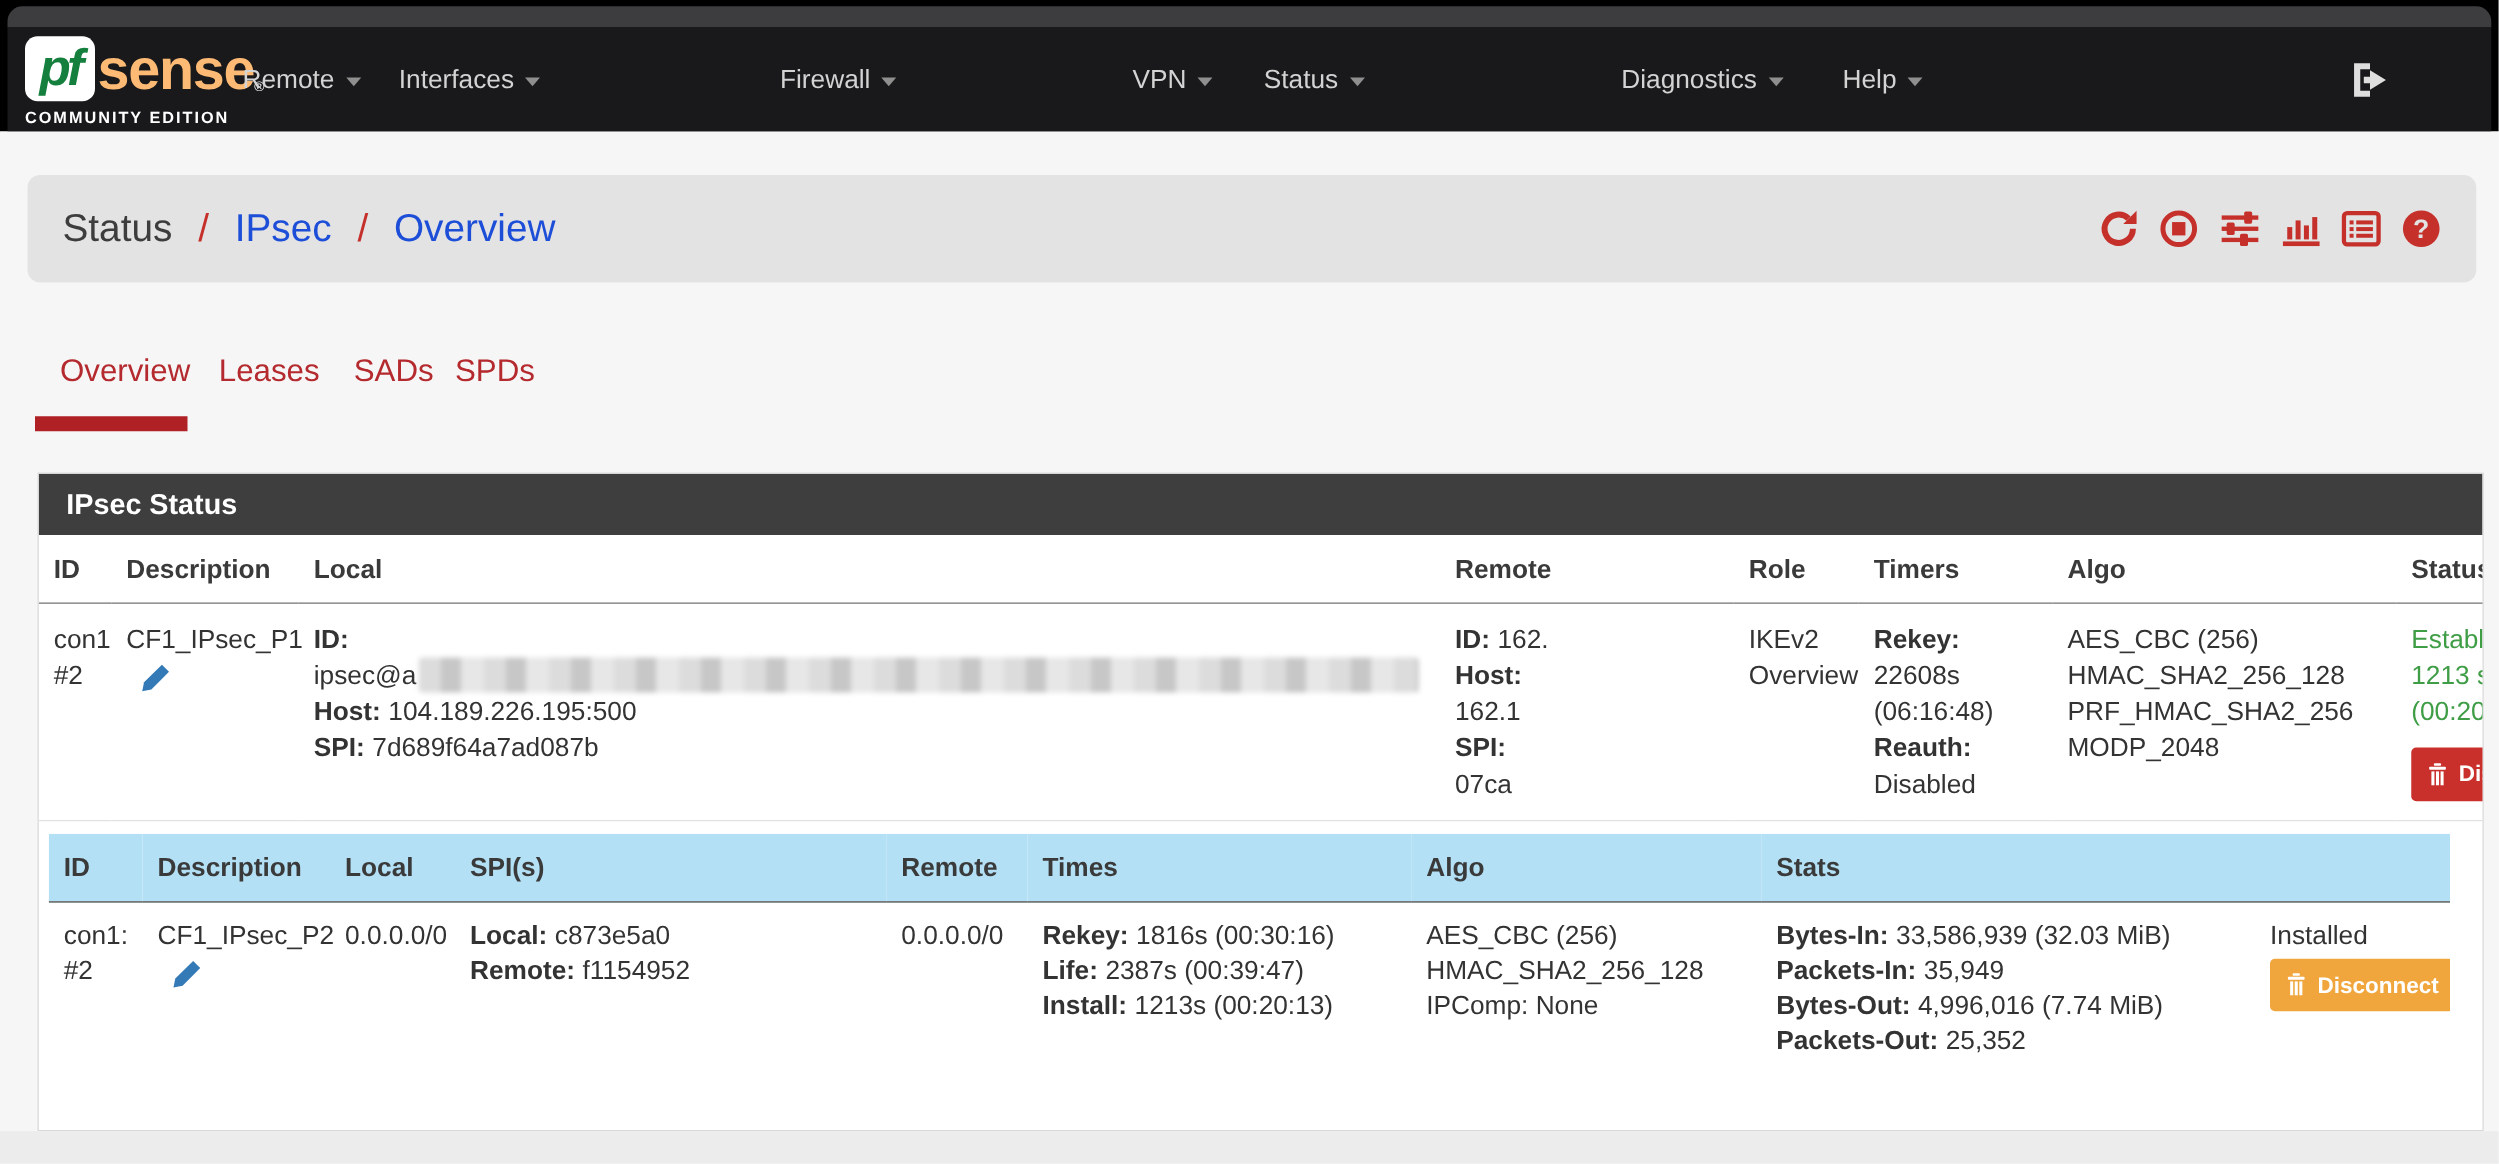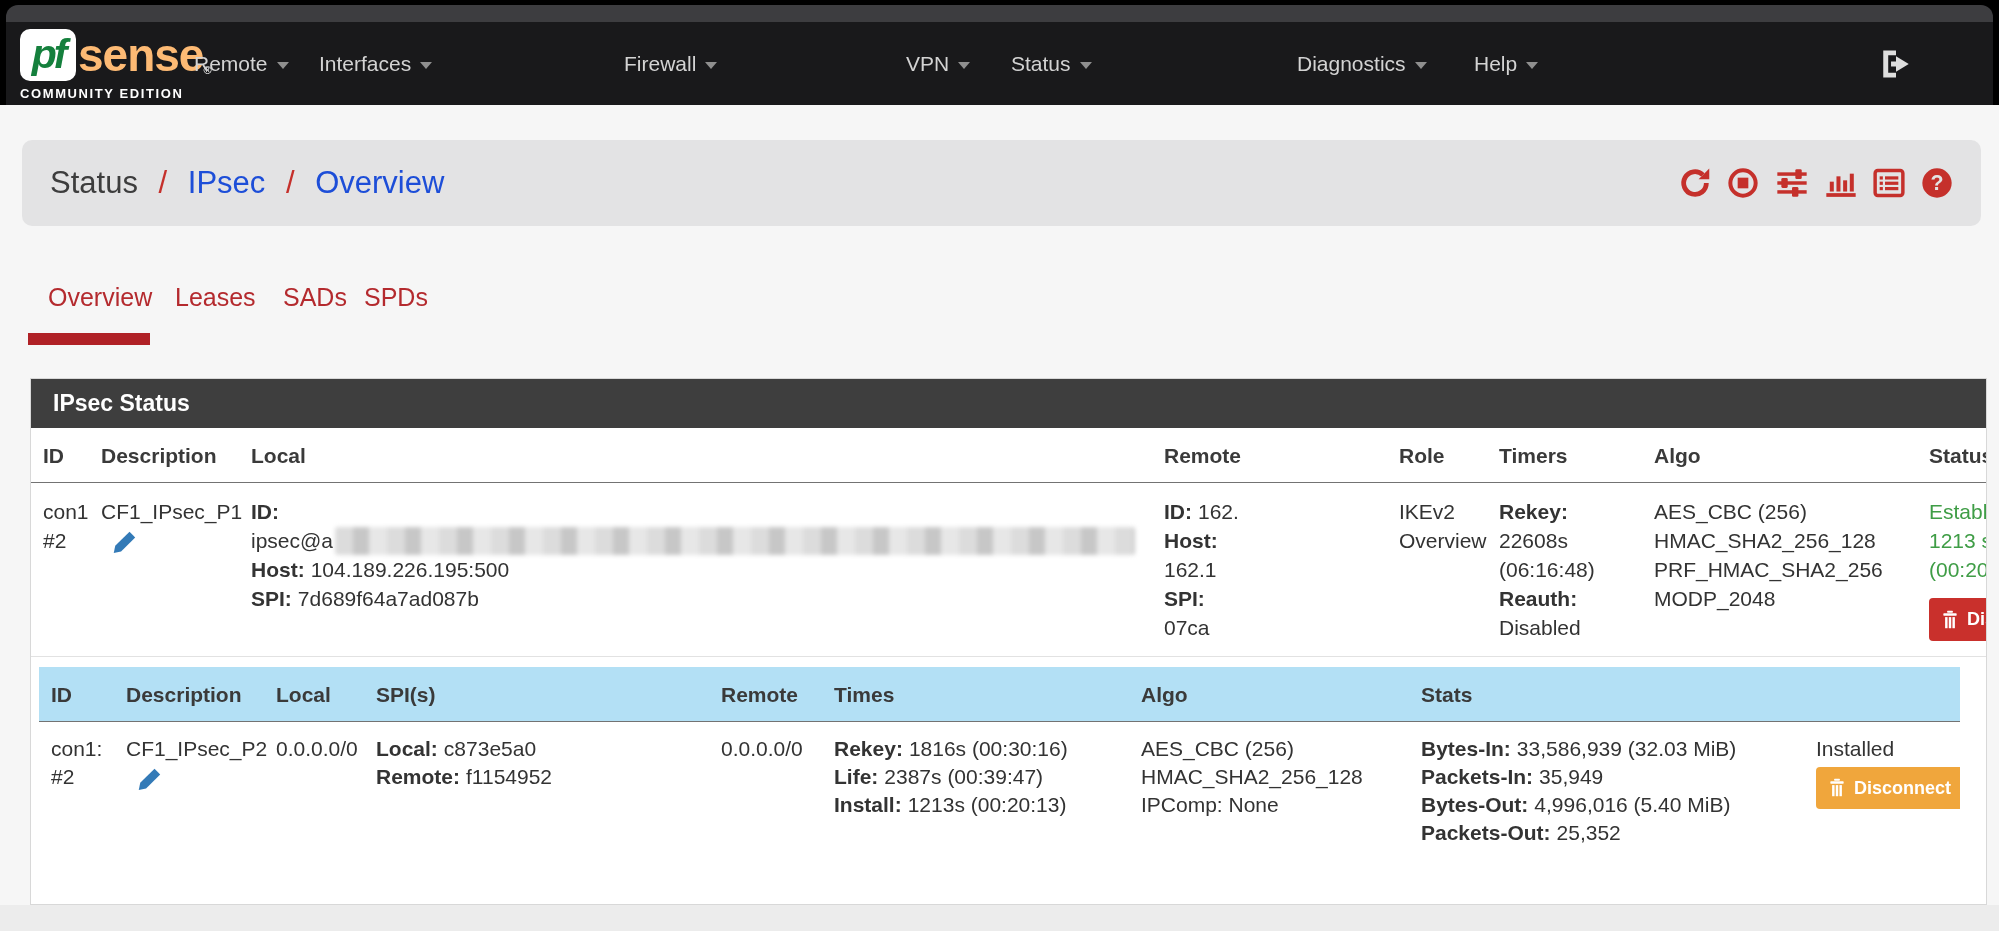--- a/index.html
+++ b/index.html
@@ -320,21 +320,21 @@
                     <div><span class="b">Install:</span><span>1213s (00:20:13)</span></div>
                   </td>
                   <td>
                     <div>AES_CBC (256)</div>
                     <div>HMAC_SHA2_256_128</div>
                     <div>IPComp: None</div>
                   </td>
                   <td>
                     <div><span class="b">Bytes-In:</span><span>33,586,939 (32.03 MiB)</span></div>
                     <div><span class="b">Packets-In:</span><span>35,949</span></div>
-                    <div><span class="b">Bytes-Out:</span><span>4,996,016 (5.40 MiB)</span></div>
+                    <div><span class="b">Bytes-Out:</span><span>4,996,016 (7.74 MiB)</span></div>
                     <div><span class="b">Packets-Out:</span><span>25,352</span></div>
                   </td>
                   <td>
                     <div>Installed</div>
                     <div class="btn btn-warning">
                       <svg width="18" height="20" viewBox="0 0 16 18">
                         <g fill="#fff">
                           <rect x="5.4" y="0.6" width="5.2" height="1.8" rx="0.6"></rect>
                           <rect x="2" y="3" width="12" height="2.2" rx="0.6"></rect>
                           <rect x="3.6" y="6.4" width="2.2" height="10"></rect>

